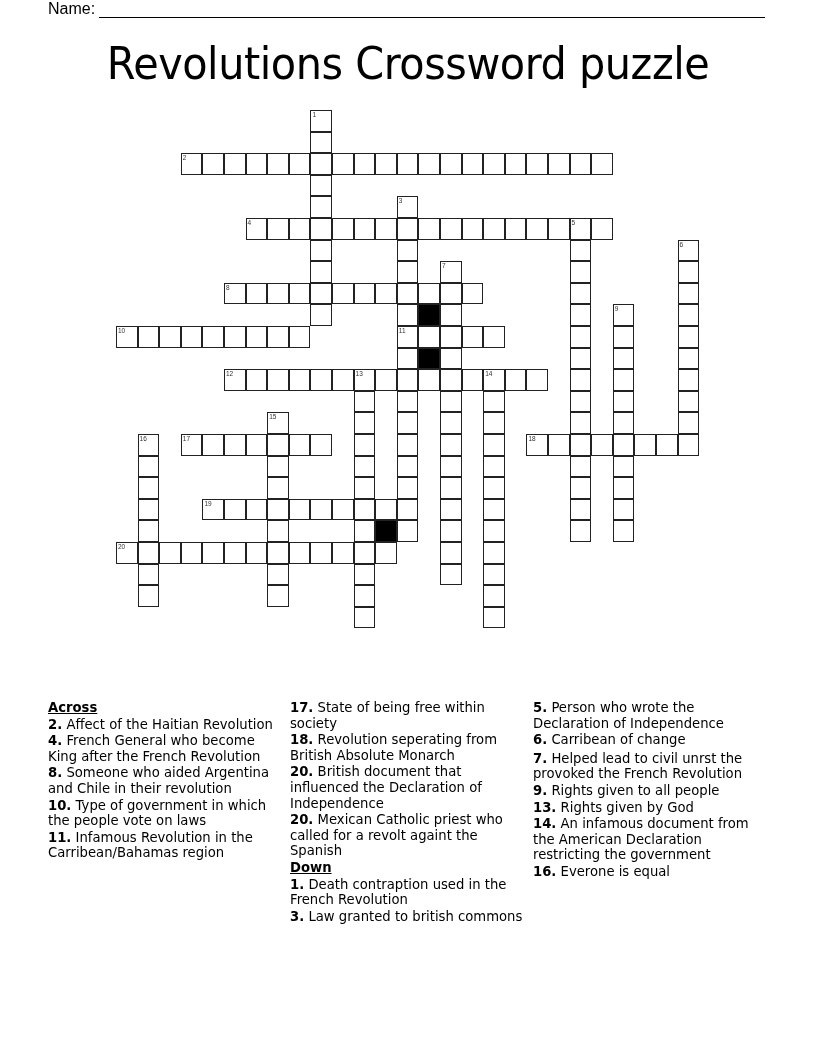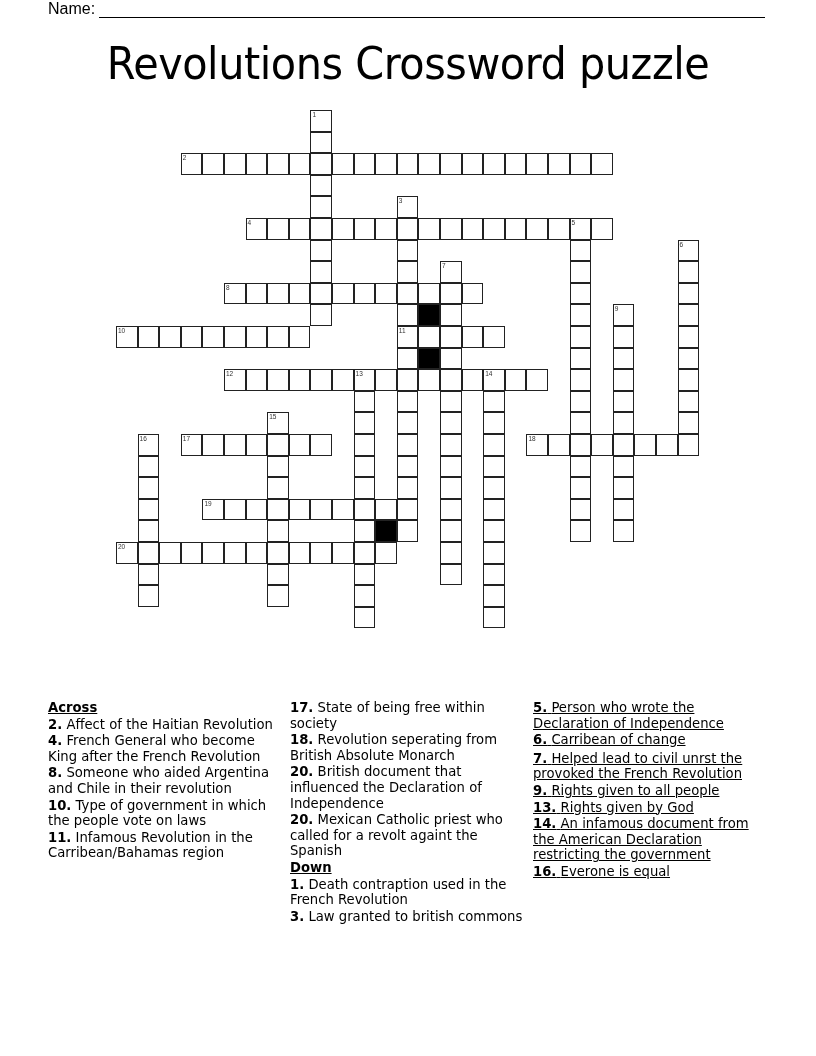--- a/index.html
+++ b/index.html
@@ -7,21 +7,21 @@
   .name-line { position: absolute; left: 48px; top: 0px; font-family: "Liberation Sans", sans-serif; font-size: 16px; line-height: 18px; white-space: nowrap; }
   .name-line .rule { display: inline-block; width: 666px; border-bottom: 1px solid #000; height: 14px; vertical-align: bottom; margin-left: 4px; }
   .title { position: absolute; left: 0; width: 816px; top: 34px; text-align: center; font-family: "DejaVu Sans", sans-serif; font-size: 45px; line-height: 60px; letter-spacing: -0.5px; transform: scaleX(0.92); }
   .grid { position: absolute; left: 116px; top: 110px; width: 600px; height: 540px; }
   .cell { position: absolute; width: 21.6px; height: 21.6px; box-sizing: border-box; border: 1.3px solid #222; background: #fff; }
   .cell.black { background: #000; }
   .cell .num { position: absolute; left: 1px; top: 0px; font-family: "Liberation Sans", sans-serif; font-size: 6.5px; line-height: 7px; color: #333; }
   .clues { position: absolute; top: 700px; font-family: "DejaVu Sans", sans-serif; font-size: 13.2px; line-height: 15.6px; }
   .col1 { left: 48px; width: 236px; }
   .col2 { left: 290px; width: 236px; }
-  .col3 { left: 533px; width: 240px; text-decoration: underline; }
+  .col3 { left: 533px; width: 240px; }
   .clue { margin-bottom: 1px; }
   .clue b { font-weight: bold; }
   .heading { font-weight: bold; text-decoration: underline; margin-bottom: 1px; }
 </style>
 </head>
 <body>
 
 <div class="name-line">
   <span>Name:</span><span class="rule"></span>
 </div>

